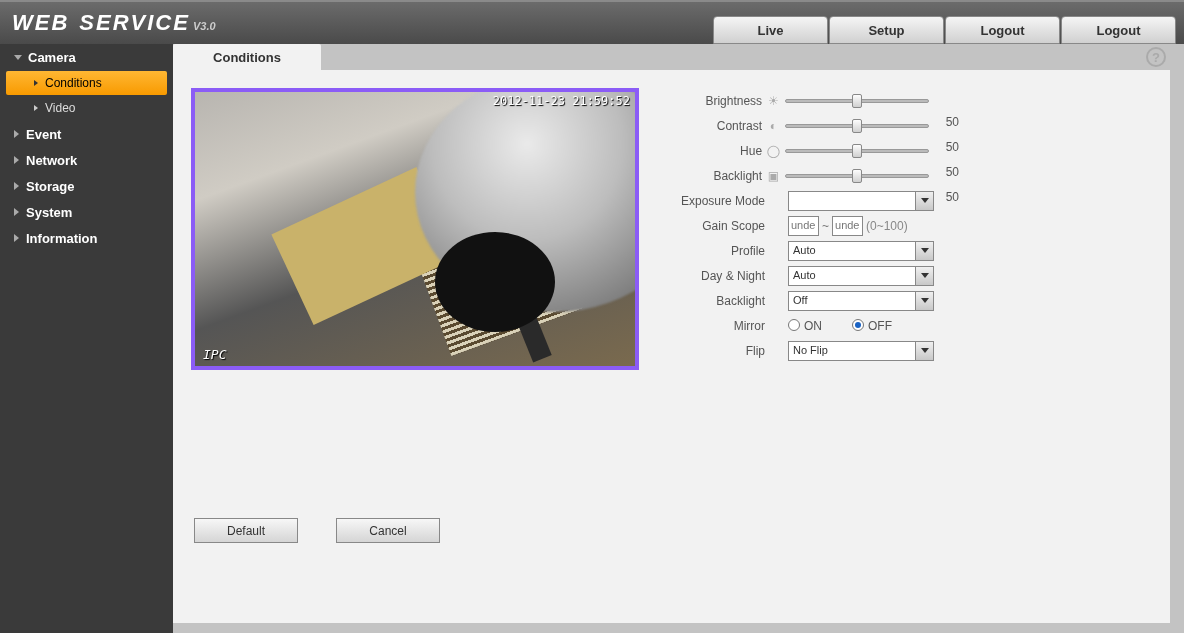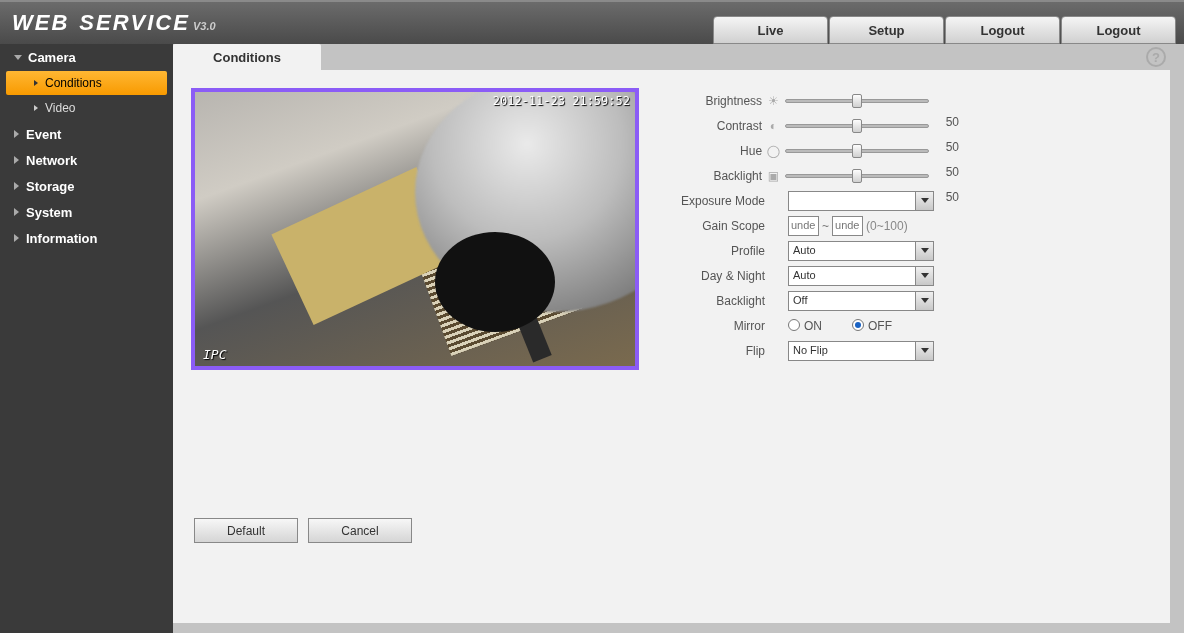--- a/index.html
+++ b/index.html
@@ -311,20 +311,21 @@
   display:flex;align-items:center;justify-content:center;
 }
 .radio.checked .dot::after {
   content:'';width:6px;height:6px;border-radius:50%;background:#1a63c4;
 }
 .buttons {
   position: absolute;
   left: 21px;
   top: 474px;
   display: flex;
+  gap: 28px;
 }
 .btn {
   width: 104px;
   height: 25px;
   background: linear-gradient(to bottom,#f7f7f7,#d5d5d5);
   border: 1px solid #888;
   display:flex;align-items:center;justify-content:center;
   color:#333;
   font-size:12px;
   margin-right: 10px;

